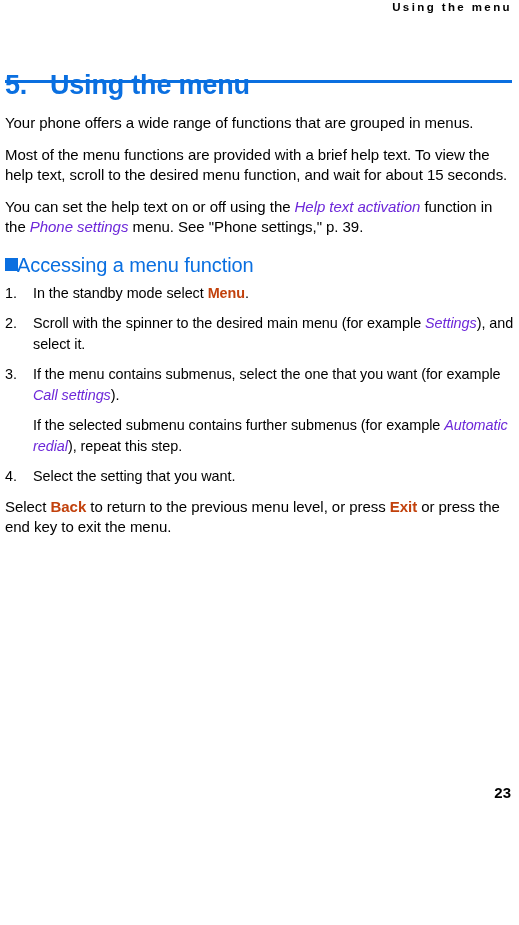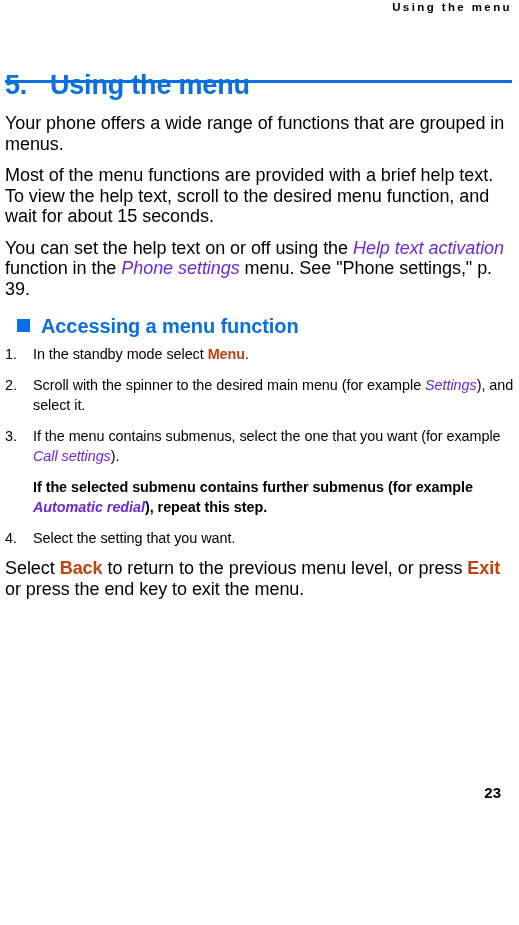--- a/index.html
+++ b/index.html
@@ -65,33 +65,33 @@
   
   .content {
     position: absolute;
     left: 5px;
     top: 113px;
     width: 509px;
   }
 
   p.body {
     margin: 0 0 11px 0;
-    font-size: 18px;
+    font-size: 15px;
     line-height: 20.5px;
     color: #000000;
     letter-spacing: -0.05px;
   }
 
   
   .section-heading {
     position: relative;
-    margin: 15px 0 6px 12px;
-    padding-left: 24px;
+    margin: 15px 0 6px 0;
+    padding-left: 12px;
     font-size: 20px;
-    font-weight: bold;
+    font-weight: normal;
     color: #0a6fe0;
     line-height: 24px;
     letter-spacing: -0.1px;
   }
   .bullet-square {
     position: absolute;
     left: 0px;
     top: 5px;
     width: 13px;
     height: 13px;
@@ -117,41 +117,40 @@
     position: absolute;
     left: 0;
     top: 0;
     width: 22px;
     font-size: 14.4px;
     line-height: 20.5px;
     color: #000000;
   }
   .sub-para {
     margin-top: 10px;
-    font-weight: bold;
   }
 
   .closing {
     margin-top: 12px;
   }
 
   
   .ital-blue {
     font-style: italic;
     color: #6d28d9;
   }
   .bold-blue {
     font-weight: bold;
     color: #c2410c;
   }
 
   
   .page-number {
     position: absolute;
-    right: 18px;
+    right: 8px;
     bottom: 5px;
     font-size: 15px;
     font-weight: bold;
     color: #000000;
   }
 </style>
 </head>
 <body>
 
 <div class="page">

